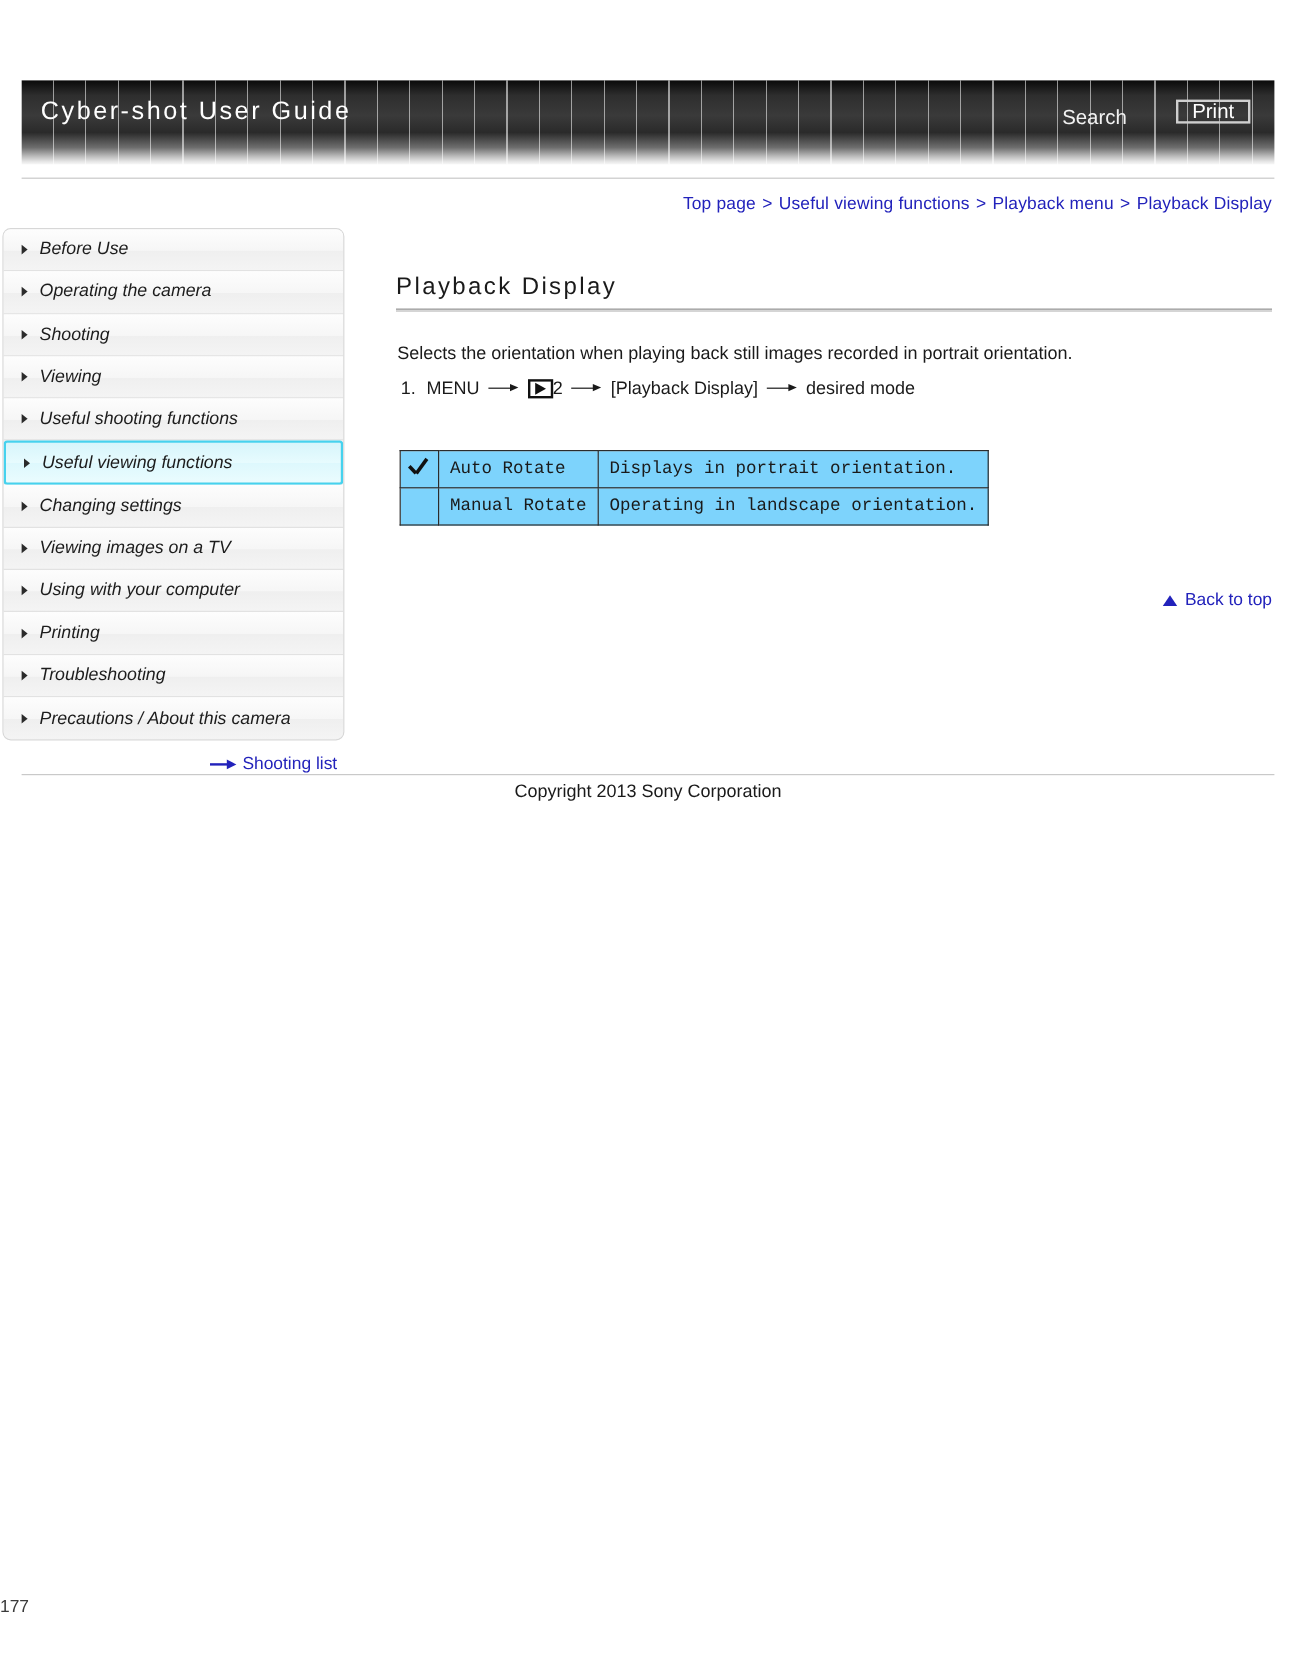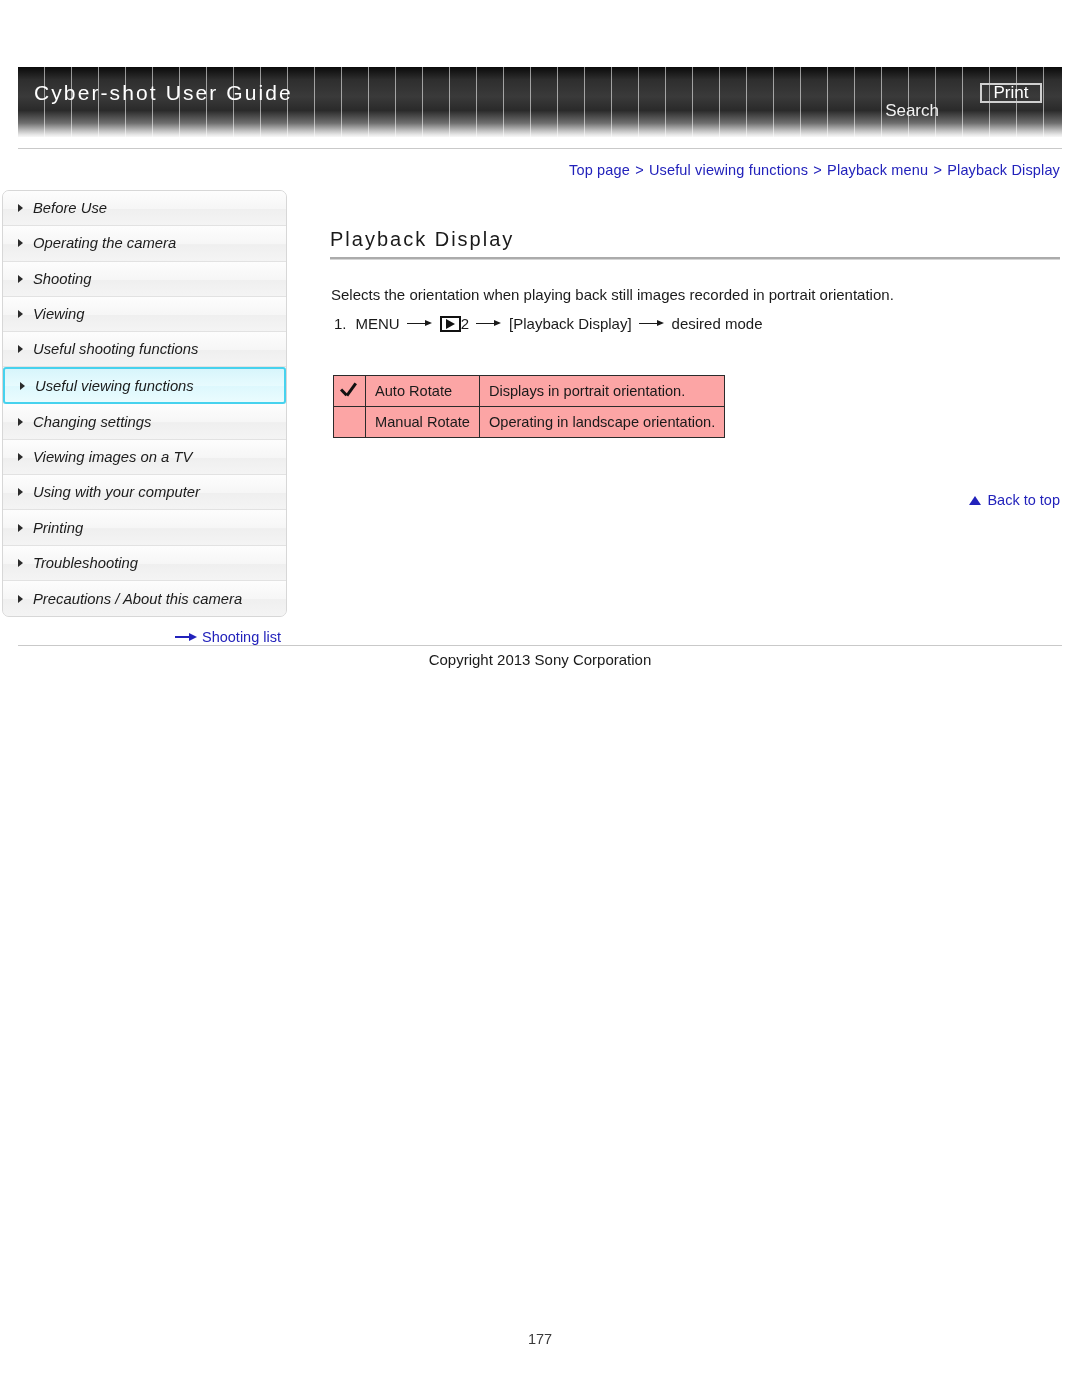--- a/index.html
+++ b/index.html
@@ -49,21 +49,21 @@
     top: 14px;
     font-size: 21px;
     letter-spacing: 2.1px;
     color: #ffffff;
     font-weight: normal;
     white-space: nowrap;
   }
   #banner-search {
     position: absolute;
     right: 123px;
-    top: 34px;
+    top: 21px;
     font-size: 17px;
     color: #f2f2f2;
     white-space: nowrap;
   }
   #banner-print {
     position: absolute;
     right: 20px;
     top: 16px;
     width: 62px;
     height: 20px;
@@ -263,21 +263,22 @@
     top: 375px;
     border-collapse: collapse;
     font-size: 14.6px;
   }
   #option-table td {
     border: 1.5px solid #2b2b2b;
     padding: 5px 9px;
     height: 20px;
     color: #1a1a1a;
     white-space: nowrap;
-    background: #fca5a5;
+    background: #7dd3fc;
+    font-family: Liberation Mono, monospace;
   }
   #option-table td.mark-cell {
     width: 14px;
     padding: 4px 6px;
     text-align: center;
   }
   .checkmark {
     display: inline-block;
     width: 19px;
     height: 16px;
@@ -338,21 +339,21 @@
     width: 1080px;
     text-align: center;
     font-size: 15px;
     color: #1a1a1a;
   }
   #page-number {
     position: absolute;
     left: 0;
     top: 1331px;
     width: 1080px;
-    text-align: center;
+    text-align: left;
     font-size: 14.5px;
     color: #3a3a3a;
   }
 </style>
 </head>
 <body>
 
 <div id="banner-wrap">
   <div id="banner"></div>
   <div id="banner-title">Cyber-shot User Guide</div>

